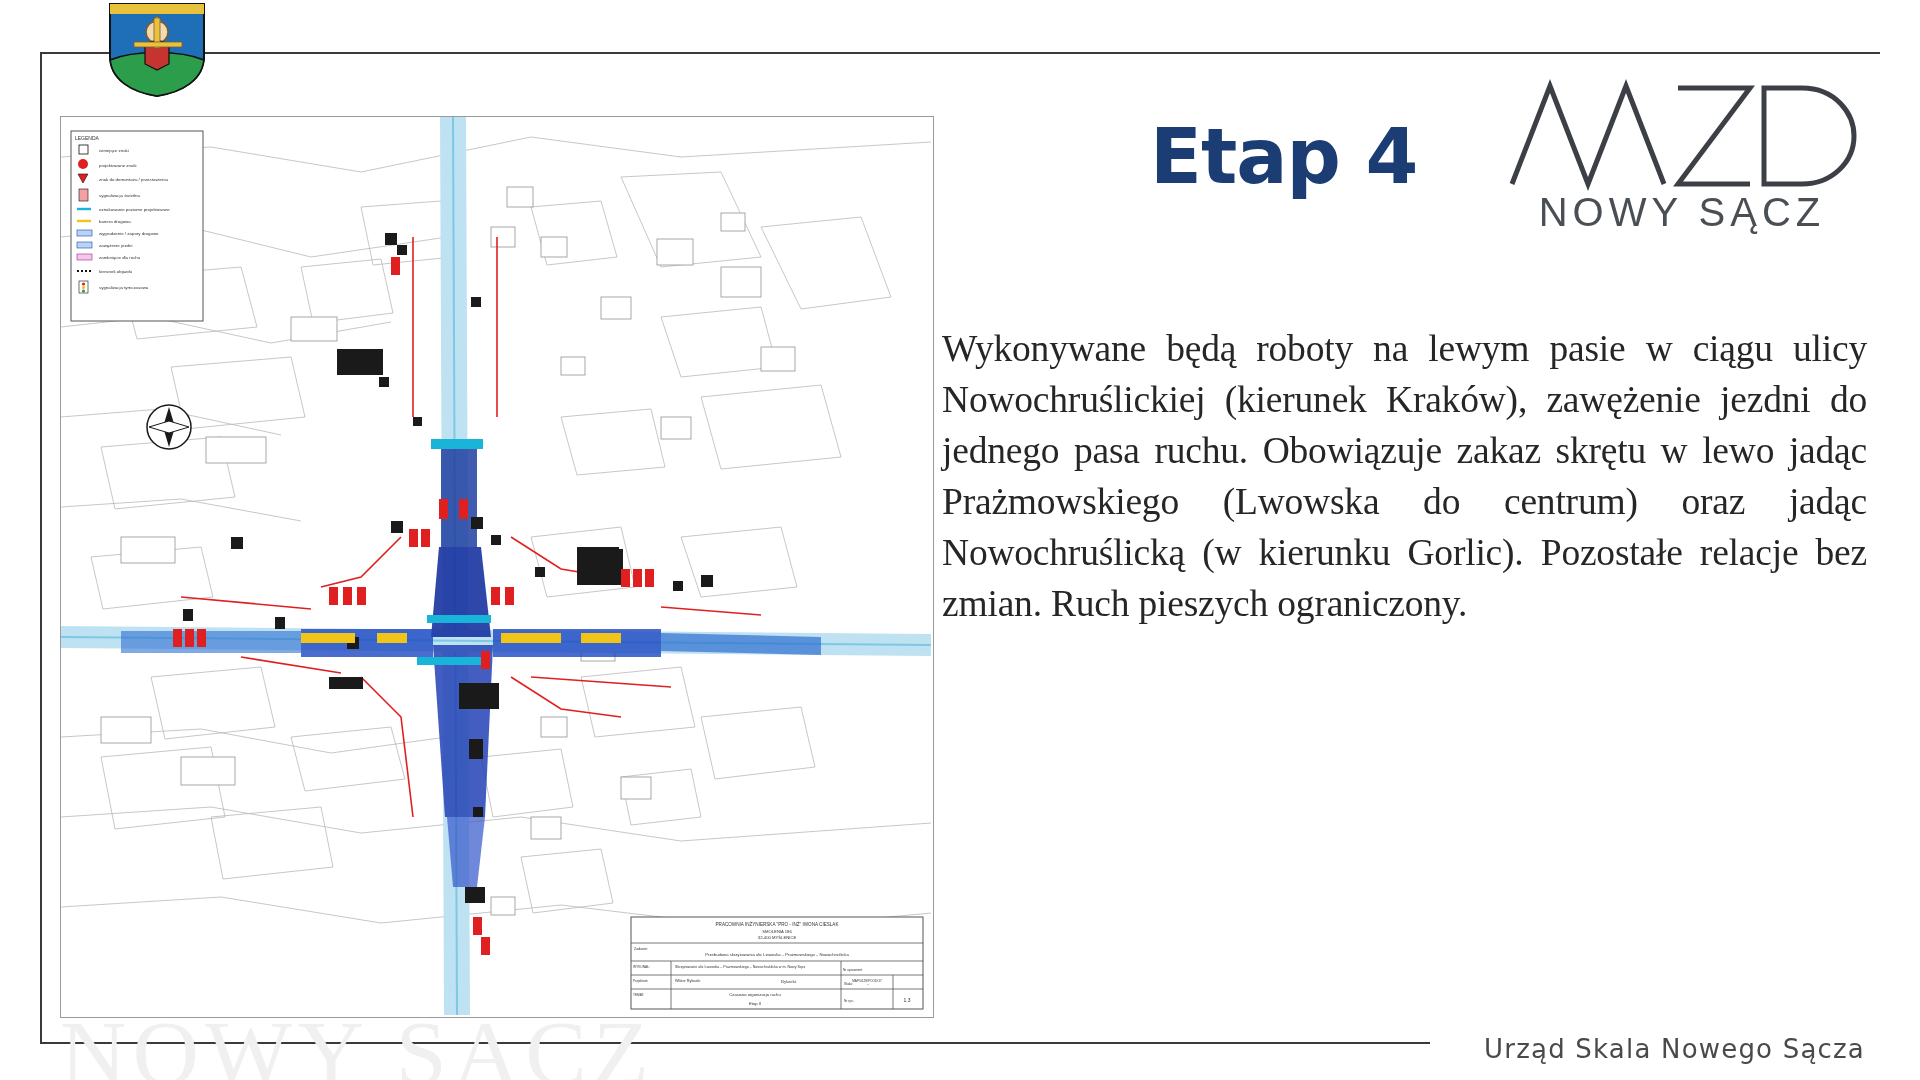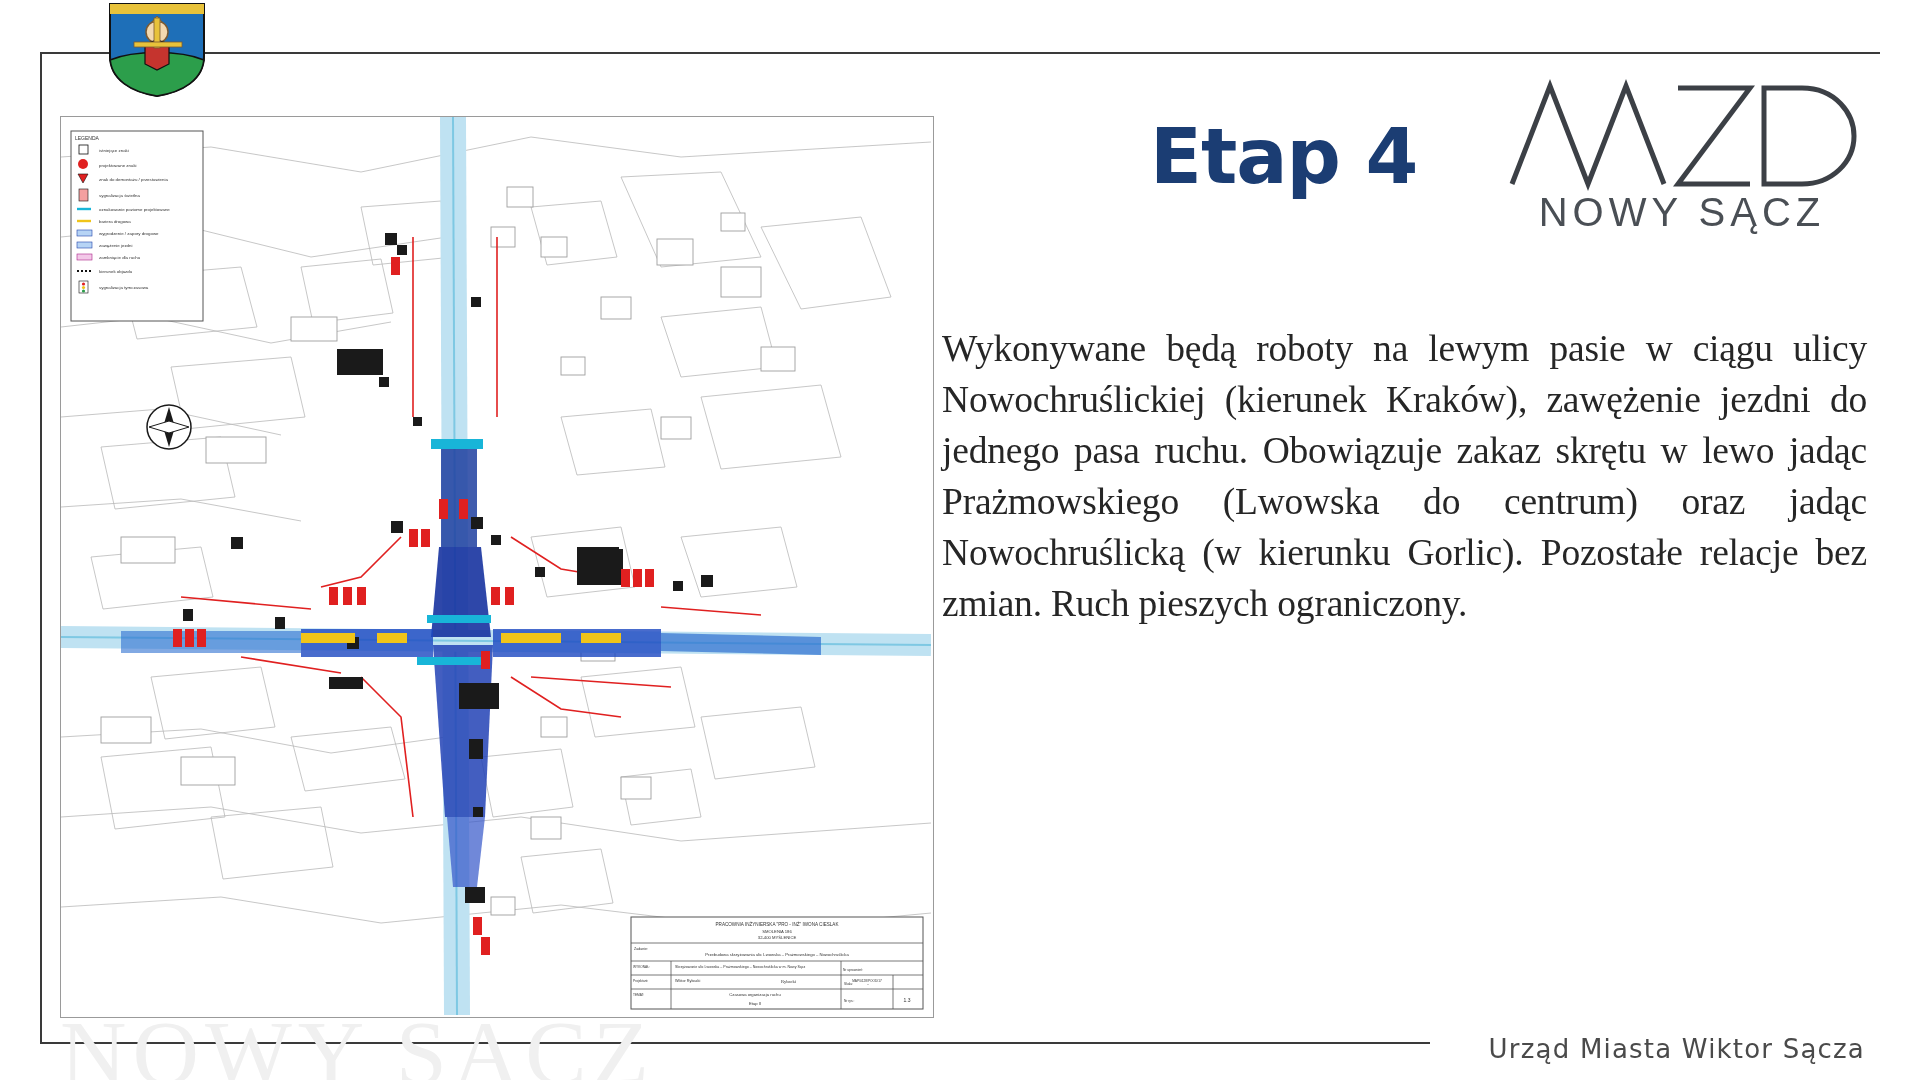--- a/index.html
+++ b/index.html
@@ -413,16 +413,16 @@
           </g>
           <text x="180" y="160" font-size="40" fill="#4a4f55" text-anchor="middle" font-family="Liberation Sans, sans-serif" letter-spacing="5">NOWY SĄCZ</text>
         </svg>
       </div>
     </div>
 
     <div class="body-text">Wykonywane będą roboty na lewym pasie w ciągu ulicy Nowochruślickiej (kierunek Kraków), zawężenie jezdni do jednego pasa ruchu. Obowiązuje zakaz skrętu w lewo jadąc Prażmowskiego (Lwowska do centrum) oraz jadąc Nowochruślicką (w kierunku Gorlic). Pozostałe relacje bez zmian. Ruch pieszych ograniczony.</div>
   </div>
 
   <div class="footer">
-    <div class="line1">Urząd Miasta Wiktor Sącza</div>
+    <div class="line1">Urząd Skala Nowego Sącza</div>
   </div>
 
 </div>
 
 </body></html>

